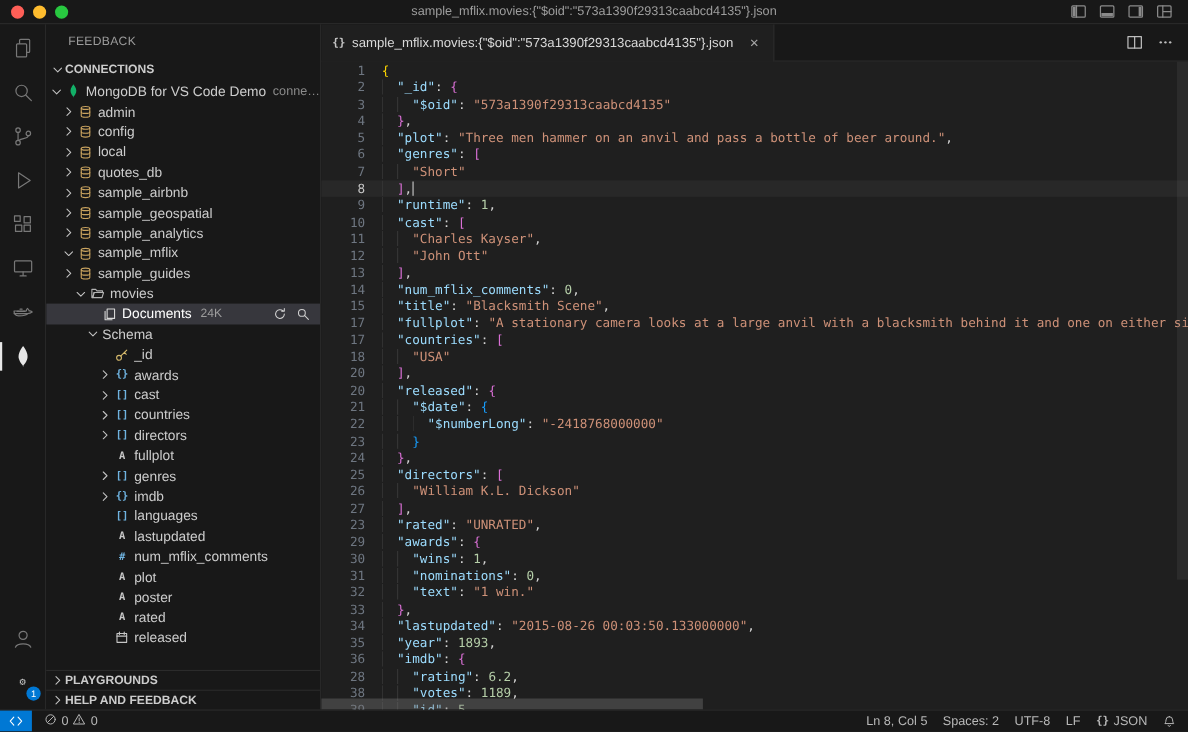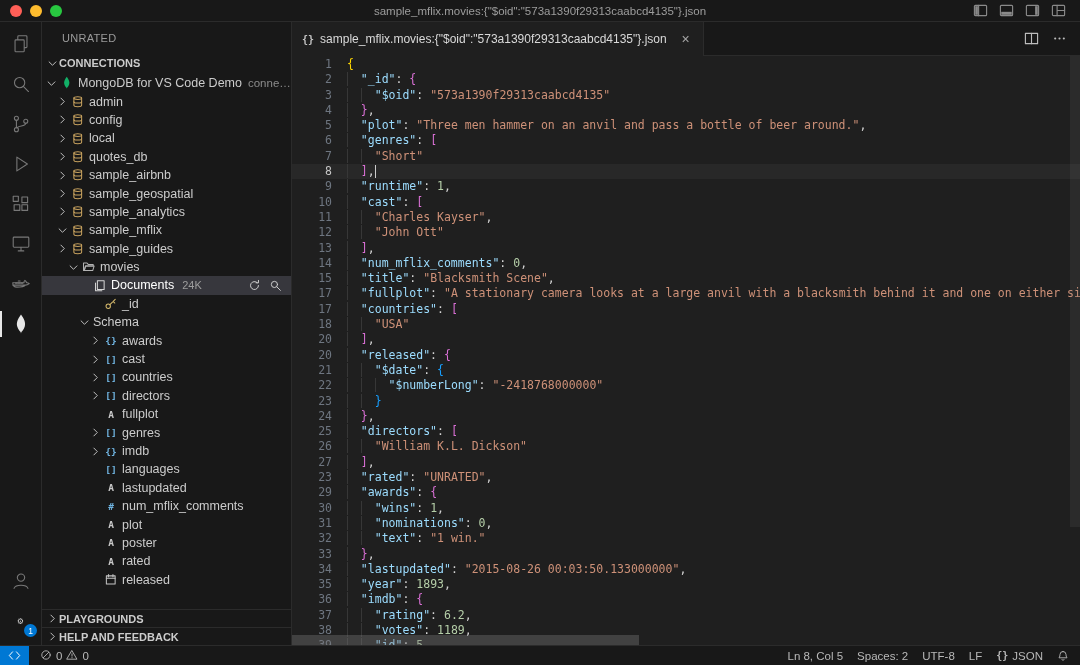--- a/index.html
+++ b/index.html
@@ -218,21 +218,21 @@
             </span>
           </div>
           <div class="ab-item">
             <span class="ticon gear-glyph" style="color: rgb(207, 207, 207); width: auto;">⚙</span>
             <span class="ab-badge">1</span>
           </div>
         </div>
       </div>
 
     <div class="sidebar">
-      <div class="sidebar-title">UNRATED</div>
+      <div class="sidebar-title">FEEDBACK</div>
       <div class="section-header">
         <span class="chev" id="connections-chevron">
             <svg viewBox="0 0 16 16" fill="none" stroke="currentColor" stroke-width="1.2" stroke-linecap="round" stroke-linejoin="round">
               <path d="M3.8 6l4.2 4.2L12.2 6"></path>
             </svg>
           </span>
         <span>CONNECTIONS</span>
       </div>
       <div class="tree" id="tree">
           <div class="tree-row" style="padding-left: 2px;">
@@ -416,37 +416,37 @@
                 </svg>
               </span>
               <span>
                 <svg viewBox="0 0 16 16" fill="none" stroke="currentColor" stroke-width="1.2" stroke-linecap="round" stroke-linejoin="round">
                   <circle cx="6.7" cy="6.7" r="3.8"></circle>
                   <path d="M9.6 9.6L14 14"></path>
                 </svg>
               </span>
             </span>
           </div>
+          <div class="tree-row" style="padding-left: 35px;">
+            <span class="chev">
+              <svg viewBox="0 0 16 16" fill="none" stroke="currentColor" stroke-width="1.2" stroke-linecap="round" stroke-linejoin="round">
+                <path d="M3.8 6l4.2 4.2L12.2 6"></path>
+              </svg>
+            </span>
+            <span class="t-label">Schema</span>
+          </div>
           <div class="tree-row" style="padding-left: 46px;">
             <span class="chev"></span>
             <span class="t-icon ti-key">
               <svg viewBox="0 0 16 16" fill="none" stroke="currentColor" stroke-width="1.2" stroke-linecap="round" stroke-linejoin="round">
                 <circle cx="5" cy="11" r="2.6"></circle>
                 <path d="M7 9l6.3-6.3M10.8 5.2l2 2"></path>
               </svg>
             </span>
             <span class="t-label">_id</span>
-          </div>
-          <div class="tree-row" style="padding-left: 35px;">
-            <span class="chev">
-              <svg viewBox="0 0 16 16" fill="none" stroke="currentColor" stroke-width="1.2" stroke-linecap="round" stroke-linejoin="round">
-                <path d="M3.8 6l4.2 4.2L12.2 6"></path>
-              </svg>
-            </span>
-            <span class="t-label">Schema</span>
           </div>
           <div class="tree-row" style="padding-left: 46px;">
             <span class="chev">
               <svg viewBox="0 0 16 16" fill="none" stroke="currentColor" stroke-width="1.2" stroke-linecap="round" stroke-linejoin="round">
                 <path d="M6 3.8l4.2 4.2L6 12.2"></path>
               </svg>
             </span>
             <span class="ticon" style="color: rgb(111, 179, 224);">{}</span>
             <span class="t-label">awards</span>
           </div>
@@ -724,21 +724,21 @@
             </div>
             <div class="code-line">
               <span class="ln">35</span>
               <span class="lc"><span class="g">  </span><span class="tk-key">"year"</span><span class="tk-punc">:</span> <span class="tk-num">1893</span><span class="tk-punc">,</span></span>
             </div>
             <div class="code-line">
               <span class="ln">36</span>
               <span class="lc"><span class="g">  </span><span class="tk-key">"imdb"</span><span class="tk-punc">:</span> <span class="tk-br1">{</span></span>
             </div>
             <div class="code-line">
-              <span class="ln">37</span>
+              <span class="ln">28</span>
               <span class="lc"><span class="g">  </span><span class="g">  </span><span class="tk-key">"rating"</span><span class="tk-punc">:</span> <span class="tk-num">6.2</span><span class="tk-punc">,</span></span>
             </div>
             <div class="code-line">
               <span class="ln">38</span>
               <span class="lc"><span class="g">  </span><span class="g">  </span><span class="tk-key">"votes"</span><span class="tk-punc">:</span> <span class="tk-num">1189</span><span class="tk-punc">,</span></span>
             </div>
             <div class="code-line">
               <span class="ln">39</span>
               <span class="lc"><span class="g">  </span><span class="g">  </span><span class="tk-key">"id"</span><span class="tk-punc">:</span> <span class="tk-num">5</span></span>
             </div>

